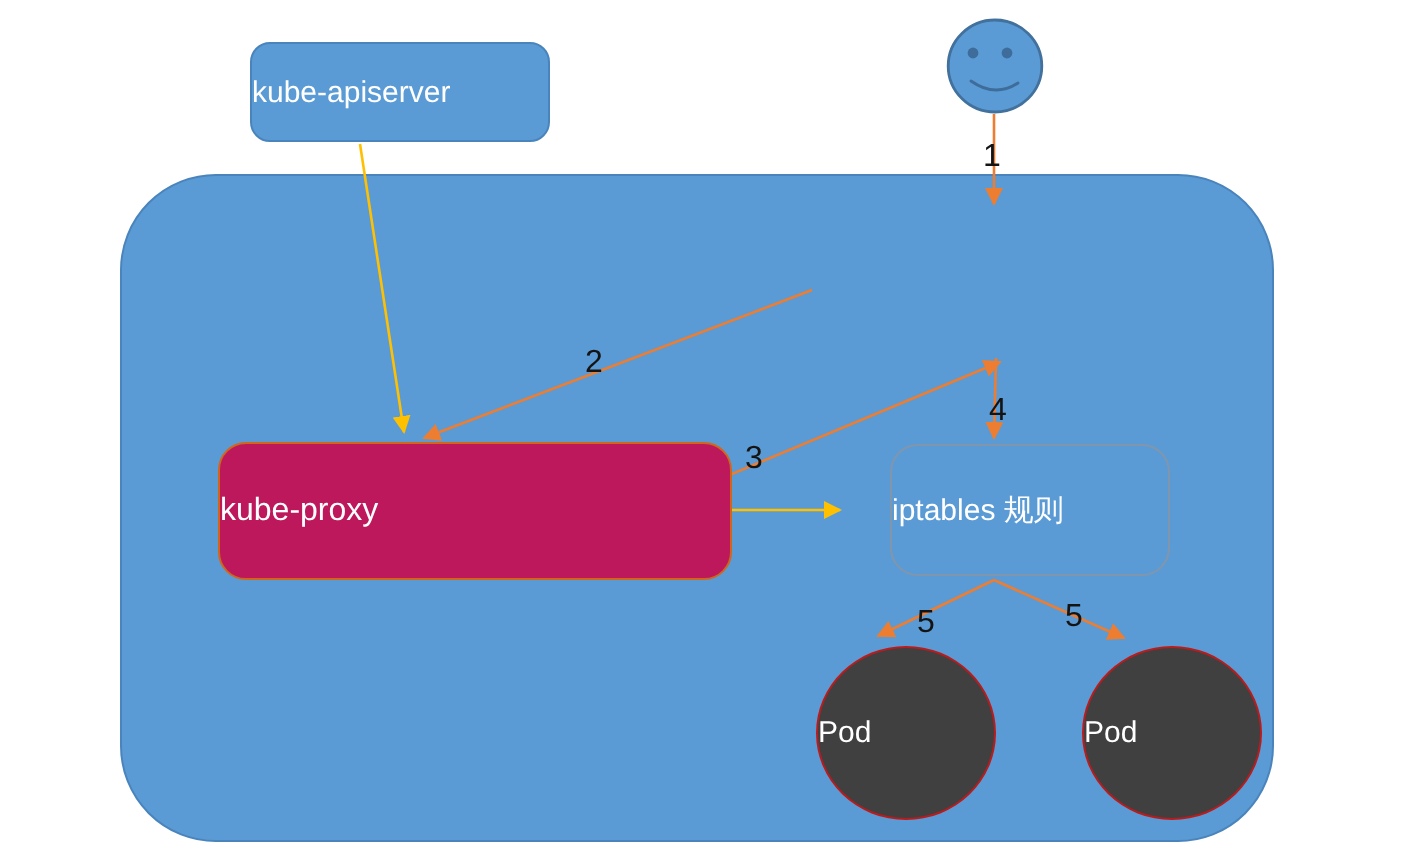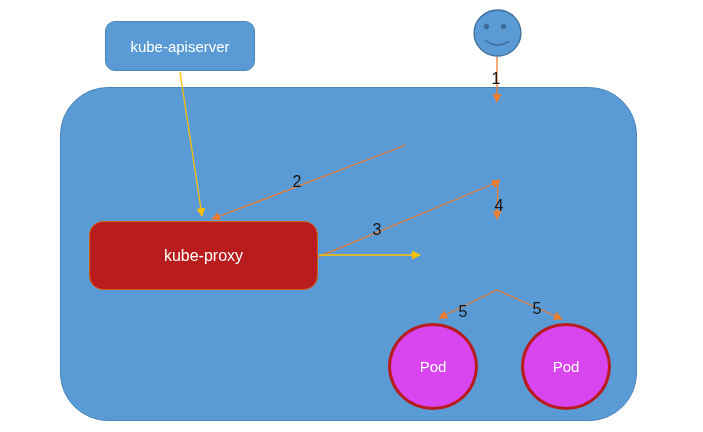--- a/index.html
+++ b/index.html
@@ -22,46 +22,46 @@
     border: 1px solid #4a84bc;
     border-radius: 48px;
     box-sizing: border-box;
   }
 
   
   .node {
     position: absolute;
     display: flex;
     align-items: center;
-    justify-content: center;
     color: #ffffff;
     font-size: 15px;
     box-sizing: border-box;
     text-align: center;
+    margin-left: 20px;
   }
   .node-apiserver {
     left: 105px; top: 21px; width: 150px; height: 50px;
     background: #5B9BD5; border: 1px solid #4a84bc; border-radius: 10px;
   }
   .node-service {
     left: 406px; top: 106px; width: 179px; height: 72px;
     background: #A6A6A6; border: 1px solid #8f8f8f; border-radius: 12px;
   }
   .node-kubeproxy {
-    left: 89px; top: 221px; width: 229px; height: 69px;
-    background: #b91c1c; border: 1px solid #d1661b; border-radius: 14px;
+    left: 89px; top: 221px; width: 257px; height: 69px;
+    background: #be185d; border: 1px solid #d1661b; border-radius: 14px;
     font-size: 16px;
   }
   .node-iptables {
     left: 425px; top: 222px; width: 140px; height: 66px;
     background: #5B9BD5; border: 1px solid #8096ad; border-radius: 14px;
   }
   .node-pod {
     width: 90px; height: 87px;
-    background: #d946ef; border: 3px solid #b91c1c; border-radius: 50%;
+    background: #404040; border: 1px solid #b91c1c; border-radius: 50%;
   }
   .node-pod-left  { left: 388px; top: 323px; }
   .node-pod-right { left: 521px; top: 323px; }
 
   .smiley { position: absolute; left: 473px; top: 9px; width: 49px; height: 48px; }
 
   .edge-label {
     position: absolute;
     transform: translate(-50%, -50%);
     font-size: 16px;
@@ -106,20 +106,23 @@
     <circle cx="13.5" cy="17.5" r="2.7" fill="#3e6d9b"></circle>
     <circle cx="30.5" cy="17.5" r="2.7" fill="#3e6d9b"></circle>
     <path d="M12.5,31.5 Q24.5,40 36,32.5" fill="none" stroke="#3e6d9b" stroke-width="1.5" stroke-linecap="round"></path>
   </svg>
 
 
   <div class="node node-kubeproxy">
     <span>kube-proxy</span>
   </div>
 
+  <div class="node node-iptables">
+    <span>iptables 规则</span>
+  </div>
 
   <div class="node node-pod node-pod-left">
     <span>Pod</span>
   </div>
 
   <div class="node node-pod node-pod-right">
     <span>Pod</span>
   </div>
 
   <span class="edge-label" style="left:496px; top:79px;">1</span>

